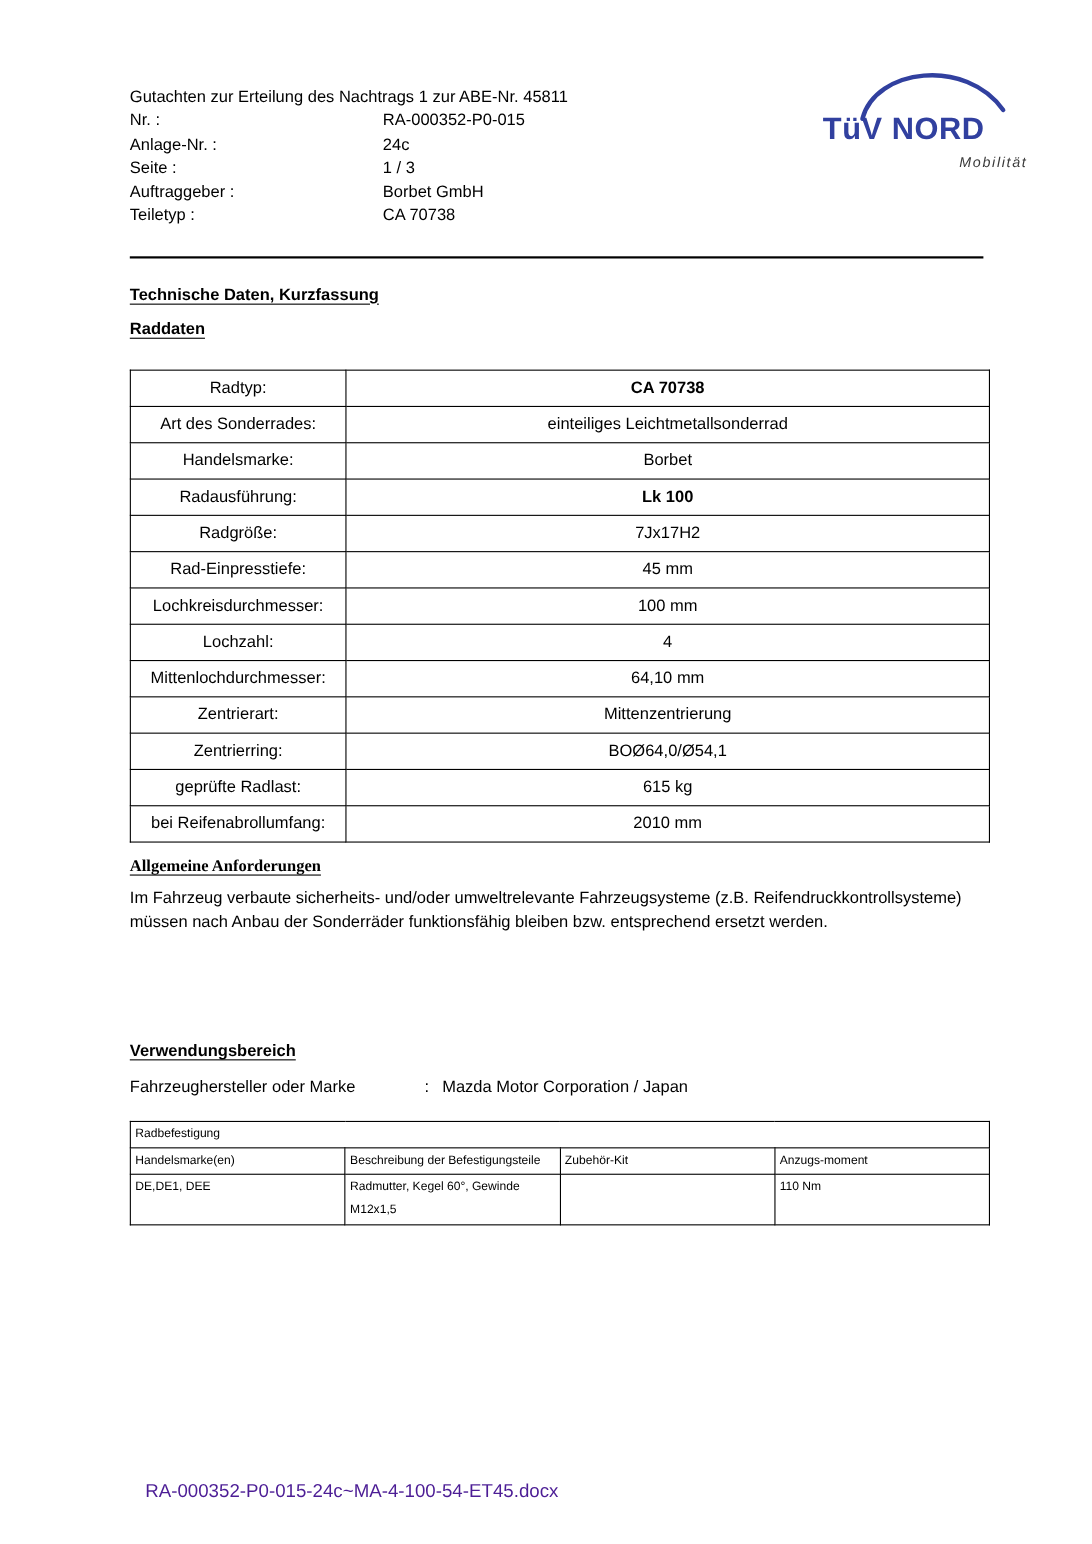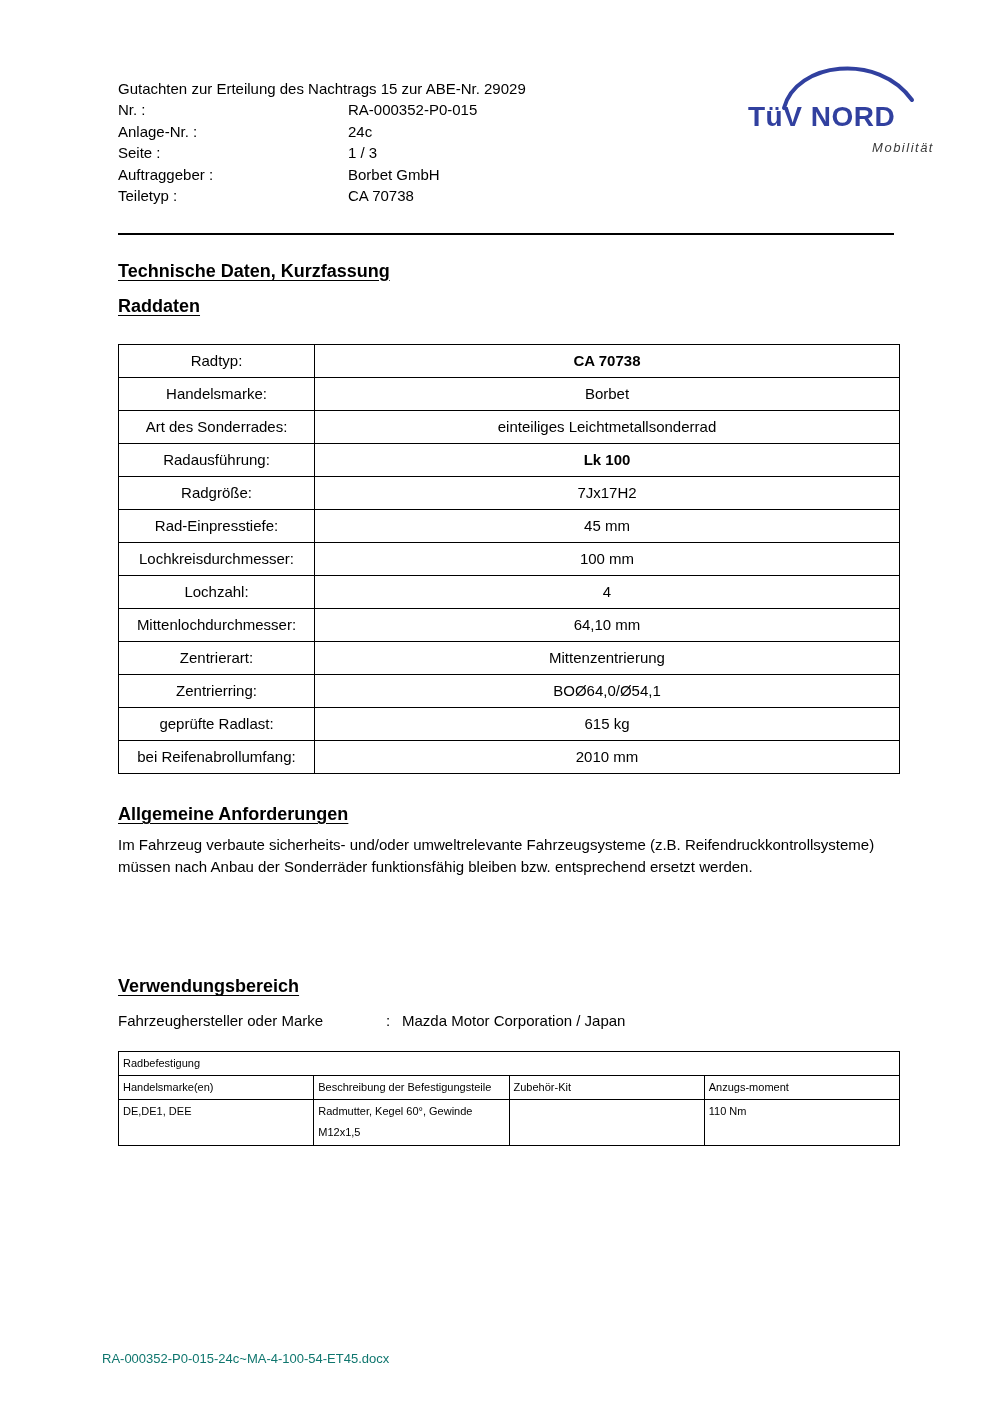--- a/index.html
+++ b/index.html
@@ -52,25 +52,25 @@
   }
 
   
   .rule { margin-top: 26px; border-top: 2px solid #000; width: 776px; }
 
   
   .heading {
     font-weight: bold;
     text-decoration: underline;
     text-underline-offset: 3px;
-    font-size: 18px;
+    font-size: 15px;
   }
   .heading-tech { margin-top: 24px; }
   .heading-raddaten { margin-top: 11px; }
-  .heading-allgemein { margin-top: 28px; }
+  .heading-allgemein { margin-top: 12px; font-family: Liberation Serif, serif; }
   .heading-verwendung { margin-top: 96px; }
 
   
   table { border-collapse: collapse; }
   table.raddaten { margin-top: 26px; width: 782px; table-layout: fixed; }
   table.raddaten td {
     border: 1px solid #000;
     height: 33px;
     font-size: 15px;
     padding: 2px 4px;
@@ -100,33 +100,33 @@
   table.befestigung .c1 { width: 267px; }
   table.befestigung .c2 { width: 328px; }
   table.befestigung .c3 { width: 109px; margin-left: 36px; }
   table.befestigung .c4 { width: 78px; }
   table.befestigung tr.title-row td { height: 23px; }
   table.befestigung tr.data-row td { height: 46px; }
 
   
   .footer {
     position: absolute;
-    left: 102px;
+    left: 132px;
     bottom: 36px;
-    font-size: 13px;
-    color: #0f766e;
+    font-size: 17px;
+    color: #4c1d95;
   }
 </style>
 </head>
 <body>
 
 <div class="page">
 
   <div class="header">
-    <div class="header-title">Gutachten zur Erteilung des Nachtrags 15 zur ABE-Nr. 29029</div>
+    <div class="header-title">Gutachten zur Erteilung des Nachtrags 1 zur ABE-Nr. 45811</div>
 
     <div class="hrow">
       <span class="hlabel">Nr. :</span>
       <span class="hvalue">RA-000352-P0-015</span>
     </div>
     <div class="hrow">
       <span class="hlabel">Anlage-Nr. :</span>
       <span class="hvalue">24c</span>
     </div>
     <div class="hrow">
@@ -156,26 +156,26 @@
   <div class="heading heading-tech">Technische Daten, Kurzfassung</div>
   <div class="heading heading-raddaten">Raddaten</div>
 
   <table class="raddaten">
     <tbody>
       <tr>
         <td class="lbl">Radtyp:</td>
         <td class="val bold">CA 70738</td>
       </tr>
       <tr>
+        <td class="lbl">Art des Sonderrades:</td>
+        <td class="val">einteiliges Leichtmetallsonderrad</td>
+      </tr>
+      <tr>
         <td class="lbl">Handelsmarke:</td>
         <td class="val">Borbet</td>
-      </tr>
-      <tr>
-        <td class="lbl">Art des Sonderrades:</td>
-        <td class="val">einteiliges Leichtmetallsonderrad</td>
       </tr>
       <tr>
         <td class="lbl">Radausführung:</td>
         <td class="val bold">Lk 100</td>
       </tr>
       <tr>
         <td class="lbl">Radgröße:</td>
         <td class="val">7Jx17H2</td>
       </tr>
       <tr>

